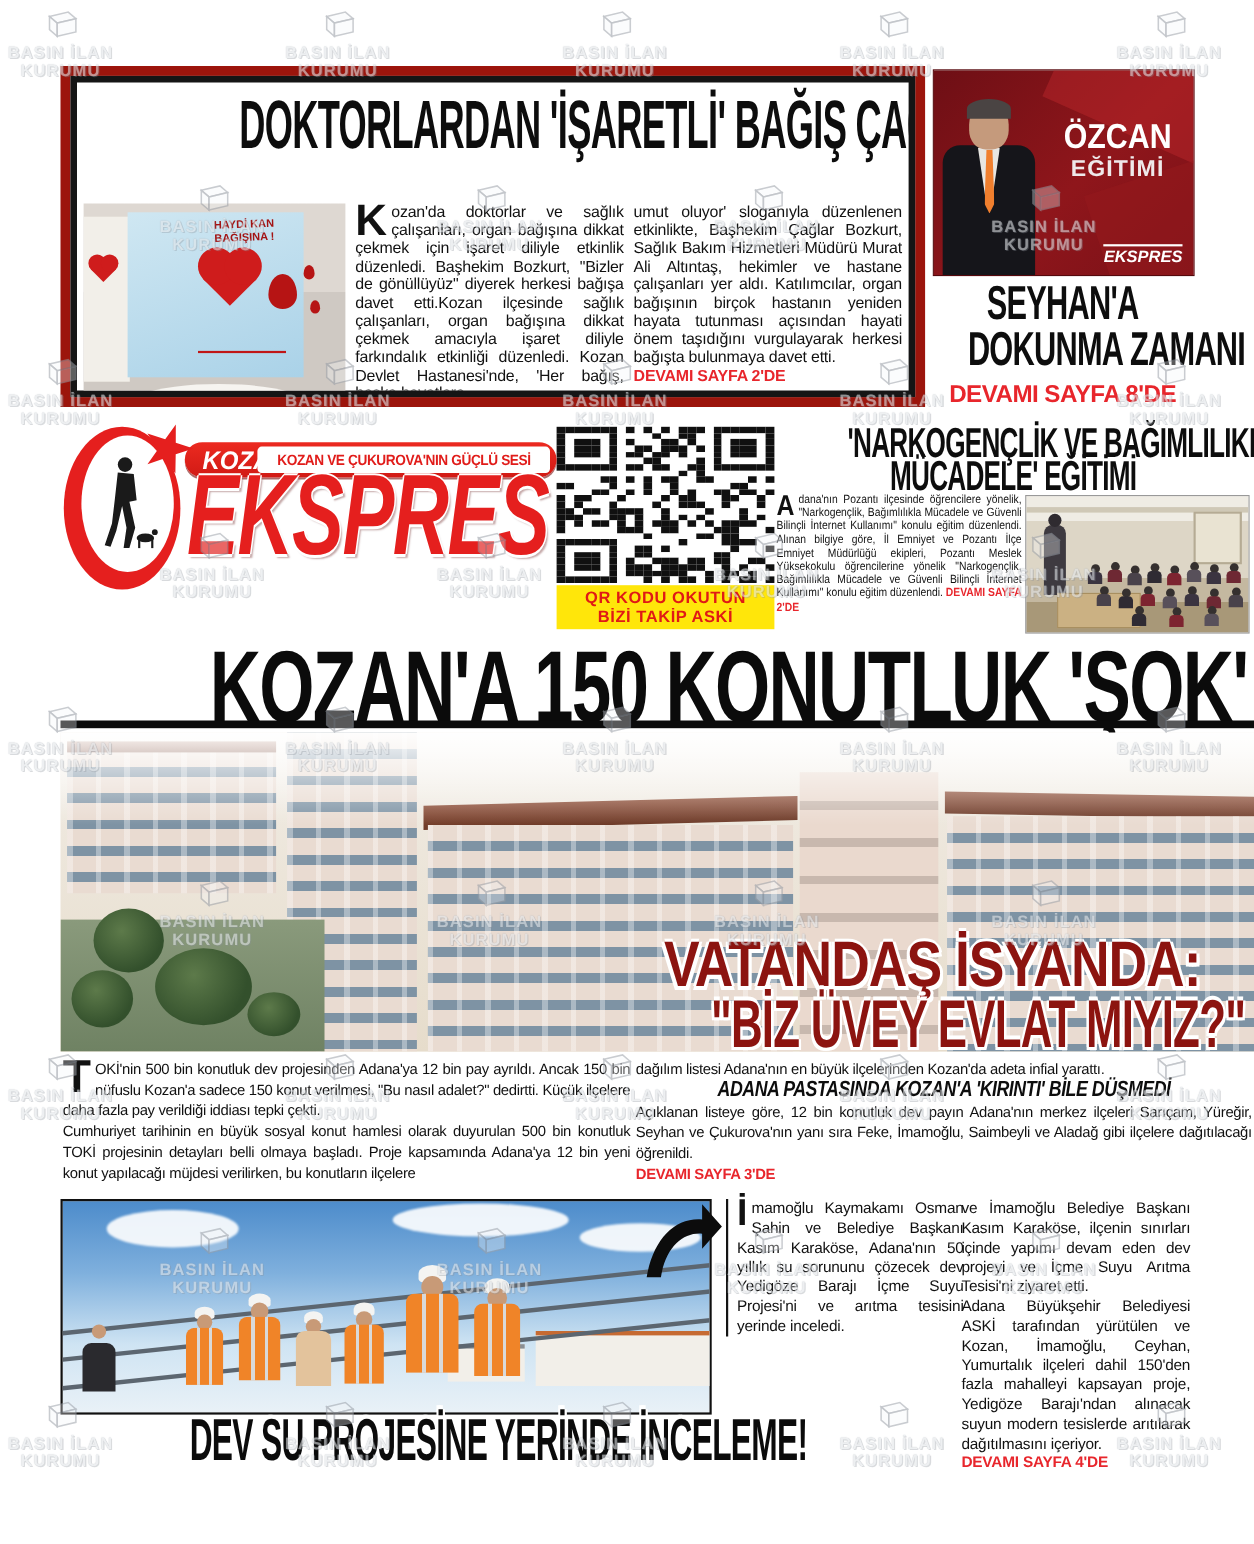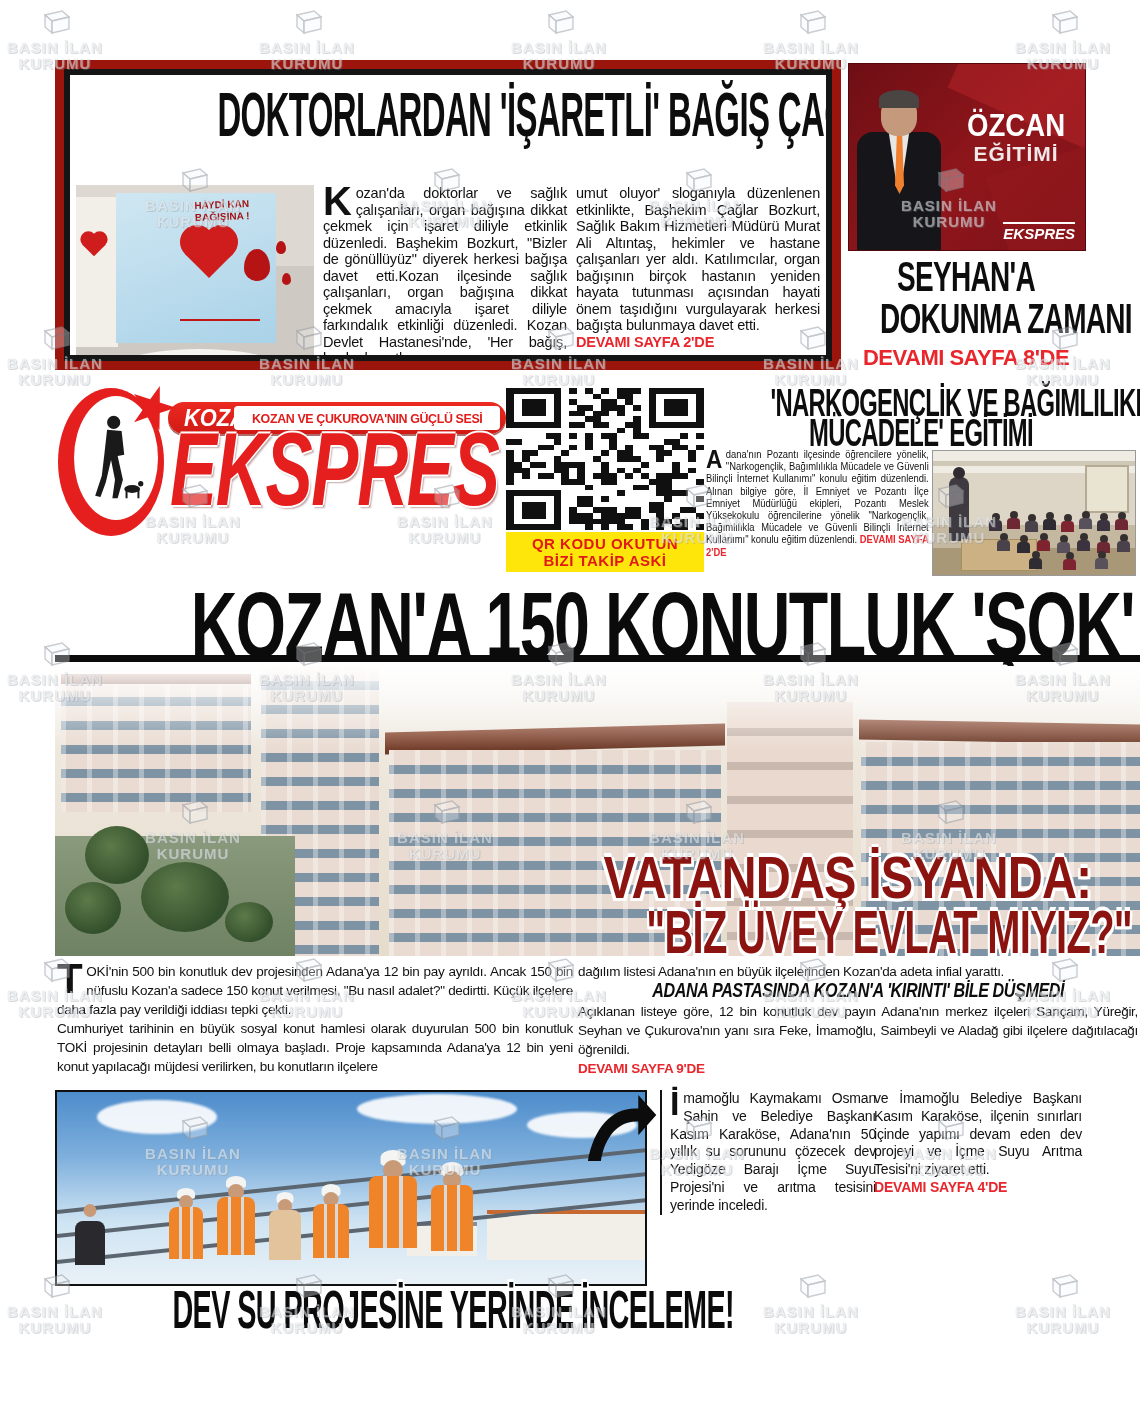--- a/index.html
+++ b/index.html
@@ -975,21 +975,21 @@
   <div class="abs cond ov2 t-ov2">"BİZ ÜVEY EVLAT MIYIZ?"</div>
 
   <div class="abs mt-col1">
     <p class="np"><span class="dc dc-main">T</span><span>OKİ'nin 500 bin konutluk dev projesinden Adana'ya 12 bin pay ayrıldı. Ancak 150 bin nüfuslu Kozan'a sadece 150 konut verilmesi, "Bu nasıl adalet?" dedirtti. Küçük ilçelere daha fazla pay verildiği iddiası tepki çekti.</span></p>
     <p class="np">Cumhuriyet tarihinin en büyük sosyal konut hamlesi olarak duyurulan 500 bin konutluk TOKİ projesinin detayları belli olmaya başladı. Proje kapsamında Adana'ya 12 bin yeni konut yapılacağı müjdesi verilirken, bu konutların ilçelere</p>
   </div>
   <div class="abs mt-col2">
     <div>dağılım listesi Adana'nın en büyük ilçelerinden Kozan'da adeta infial yarattı.</div>
     <div style="text-align:center;font-style:italic;"><span class="mt-sub t-sub">ADANA PASTASINDA KOZAN'A 'KIRINTI' BİLE DÜŞMEDİ</span></div>
     <div style="text-align:justify;">Açıklanan listeye göre, 12 bin konutluk dev payın Adana'nın merkez ilçeleri Sarıçam, Yüreğir, Seyhan ve Çukurova'nın yanı sıra Feke, İmamoğlu, Saimbeyli ve Aladağ gibi ilçelere dağıtılacağı öğrenildi.</div>
-    <div class="cont">DEVAMI SAYFA 9'DE</div>
+    <div class="cont">DEVAMI SAYFA 3'DE</div>
   </div>
 
   <div class="abs insp">
     <div class="cloud" style="left:40px;top:8px;width:120px;height:34px;"></div>
     <div class="cloud" style="left:300px;top:2px;width:160px;height:30px;"></div>
     <div class="cloud" style="left:470px;top:20px;width:110px;height:26px;"></div>
     <div class="farbld" style="left:430px;top:118px;width:160px;height:46px;"></div>
     <div class="farbld" style="left:350px;top:130px;width:70px;height:30px;border-top-color:#8a8f94;"></div>
     <div class="rail" style="left:0;top:118px;width:600px;"></div>
     <div class="rail" style="left:0;top:142px;width:600px;"></div>
@@ -1034,20 +1034,21 @@
   <svg class="abs arrow-icon" viewBox="0 0 100 100">
     <path d="M4,96 C12,48 40,20 74,23 L74,4 L99,32 L74,60 L74,41 C50,39 28,58 22,96 Z" fill="#0c0c0c"></path>
   </svg>
   <div class="abs cond dev-head t-dev">DEV SU PROJESİNE YERİNDE İNCELEME!</div>
 
   <div class="abs wcol1">
     <p class="np"><span class="dc dc-w">İ</span><span>mamoğlu Kaymakamı Osman Şahin ve Belediye Başkanı Kasım Karaköse, Adana'nın 50 yıllık su sorununu çözecek dev Yedigöze Barajı İçme Suyu Projesi'ni ve arıtma tesisini yerinde inceledi.</span></p>
   </div>
   <div class="abs wcol2">
     <p class="np">ve İmamoğlu Belediye Başkanı Kasım Karaköse, ilçenin sınırları içinde yapımı devam eden dev projeyi ve İçme Suyu Arıtma Tesisi'ni ziyaret etti.</p>
+    <p class="np">Adana Büyükşehir Belediyesi ASKİ tarafından yürütülen ve Kozan, İmamoğlu, Ceyhan, Yumurtalık ilçeleri dahil 150'den fazla mahalleyi kapsayan proje, Yedigöze Barajı'ndan alınacak suyun modern tesislerde arıtılarak dağıtılmasını içeriyor.</p>
     <div class="cont">DEVAMI SAYFA 4'DE</div>
   </div>
 
   <div class="wm-layer" id="wm-layer">
       <div class="wm" style="left: -20px; top: 6px;"><svg width="34" height="30" viewBox="0 0 34 30">
           <g fill="rgba(244,246,248,.55)" stroke="rgba(150,156,164,.85)" stroke-width="1.4">
             <polygon points="7,9 24,5 31,11 14,15"></polygon>
             <polygon points="7,9 14,15 14,27 7,21"></polygon>
             <polygon points="14,15 31,11 31,23 14,27"></polygon>
           </g>

